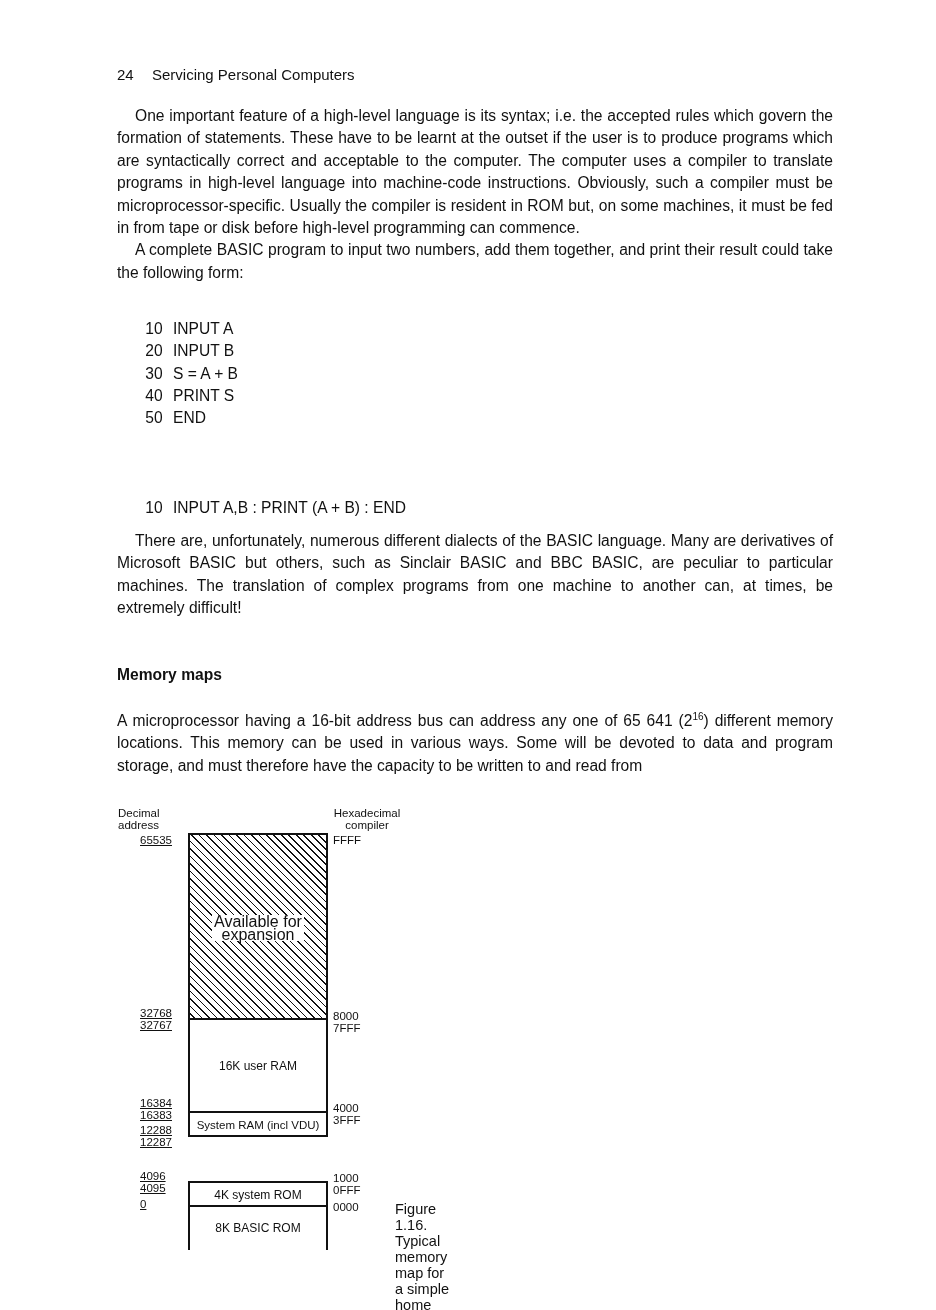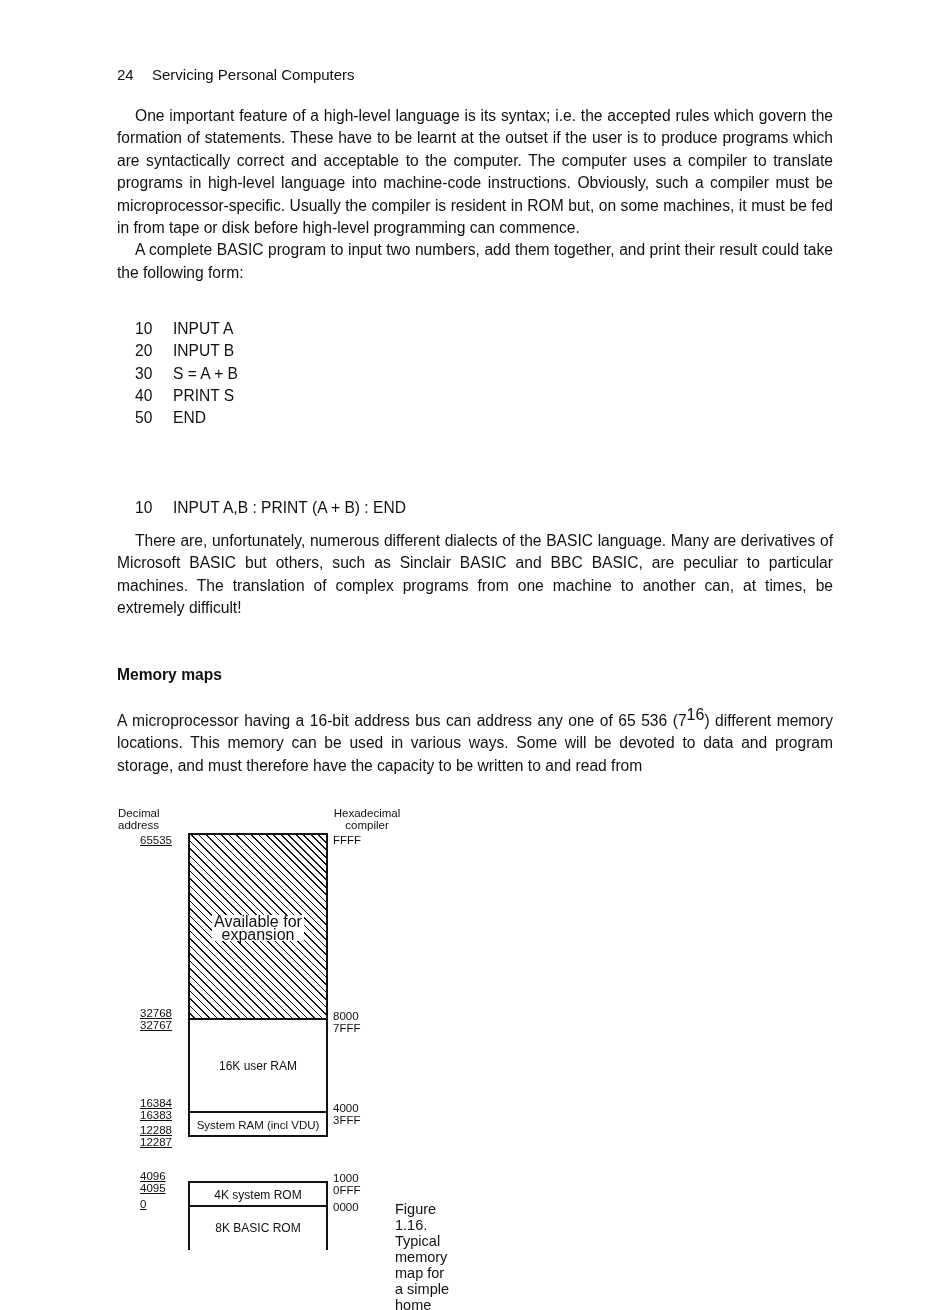--- a/index.html
+++ b/index.html
@@ -4,25 +4,25 @@
 <style>
   html, body { margin: 0; padding: 0; background: #ffffff; }
   body { width: 936px; height: 1310px; position: relative; overflow: hidden;
          font-family: "Liberation Sans", sans-serif; color: #111; }
   .page { position: absolute; left: 0; top: 0; width: 936px; height: 1310px; }
   .running-head { position: absolute; left: 117px; top: 66px; font-size: 15px; }
   .running-head .pno { display: inline-block; width: 35px; }
   .text { position: absolute; left: 117px; width: 716px; font-size: 15.6px; line-height: 22.4px; text-align: justify; }
   .text p { margin: 0; text-indent: 18px; }
   .text p.noindent { text-indent: 0; }
-  .code { position: absolute; left: 135px; font-size: 15.6px; line-height: 22.3px; }
+  .code { position: absolute; left: 135px; font-size: 15.6px; line-height: 22.3px; text-align: center; }
   .code .row { display: flex; }
   .code .ln { width: 38px; }
   .heading { position: absolute; left: 117px; top: 666px; font-size: 15.6px; font-weight: bold; }
-  sup { font-size: 16px; line-height: 0; margin-top: 32px; }
+  sup { font-size: 10px; line-height: 0; margin-top: 32px; }
 
   .fig { position: absolute; left: 0; top: 0; }
   .lbl { position: absolute; font-size: 11.5px; line-height: 12px; }
   .lbl.r { text-align: left; text-decoration: underline; }
   .seg { position: absolute; left: 188px; width: 140px; box-sizing: border-box; border-left: 2px solid #111; border-right: 2px solid #111;
          display: flex; align-items: center; justify-content: center; font-size: 12px; }
   .hatch { background-image: repeating-linear-gradient(45deg, #fff 0px, #fff 4px, #111 4px, #111 5.3px); border-top: 2px solid #111; }
   .hatch-label { background: #fff; padding: 0 2px; font-size: 16px; line-height: 13px; text-align: center; }
   .hline { position: absolute; left: 188px; width: 140px; height: 0; border-top: 2px solid #111; }
   .caption { position: absolute; left: 395px; top: 1201px; font-size: 14.5px; }
@@ -73,21 +73,21 @@
       </div>
   </div>
 
   <div class="text" style="top:530px;">
     <p>There are, unfortunately, numerous different dialects of the BASIC language. Many are derivatives of Microsoft BASIC but others, such as Sinclair BASIC and BBC BASIC, are peculiar to particular machines. The translation of complex programs from one machine to another can, at times, be extremely difficult!</p>
   </div>
 
   <div class="heading">Memory maps</div>
 
   <div class="text" style="top:710px;">
-    <p class="noindent"><span>A microprocessor having a 16-bit address bus can address any one of 65 536 (7</span><sup>16</sup><span>) different memory locations. This memory can be used in various ways. Some will be devoted to data and program storage, and must therefore have the capacity to be written to and read from</span></p>
+    <p class="noindent"><span>A microprocessor having a 16-bit address bus can address any one of 65 641 (2</span><sup>16</sup><span>) different memory locations. This memory can be used in various ways. Some will be devoted to data and program storage, and must therefore have the capacity to be written to and read from</span></p>
   </div>
 
   <div class="fig">
     <div class="lbl" style="left:118px; top:807px; white-space:pre;">Decimal
 address</div>
     <div class="lbl" style="left:331px; top:807px; white-space:pre; text-align:center; width:72px;">Hexadecimal
 compiler</div>
 
     <div class="seg hatch" style="top:833px; height:187px;">
       <div class="hatch-label">

